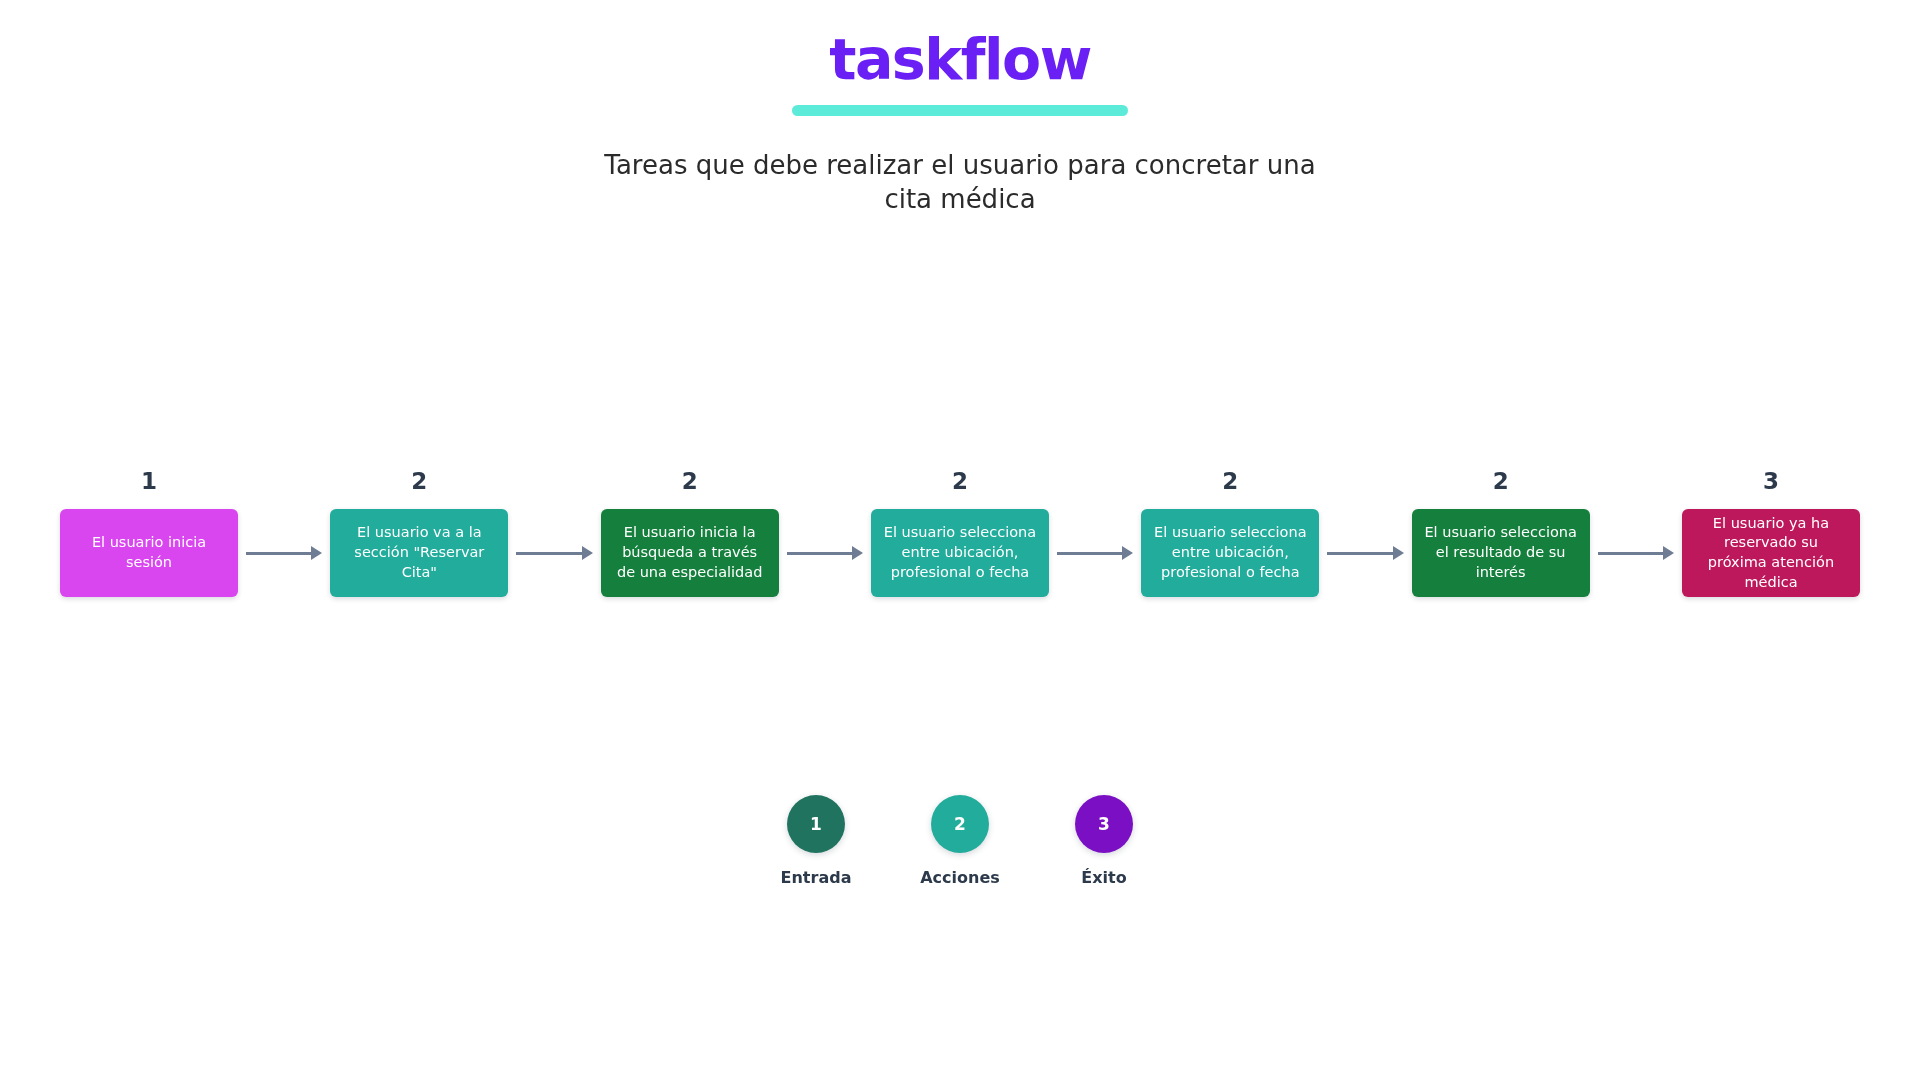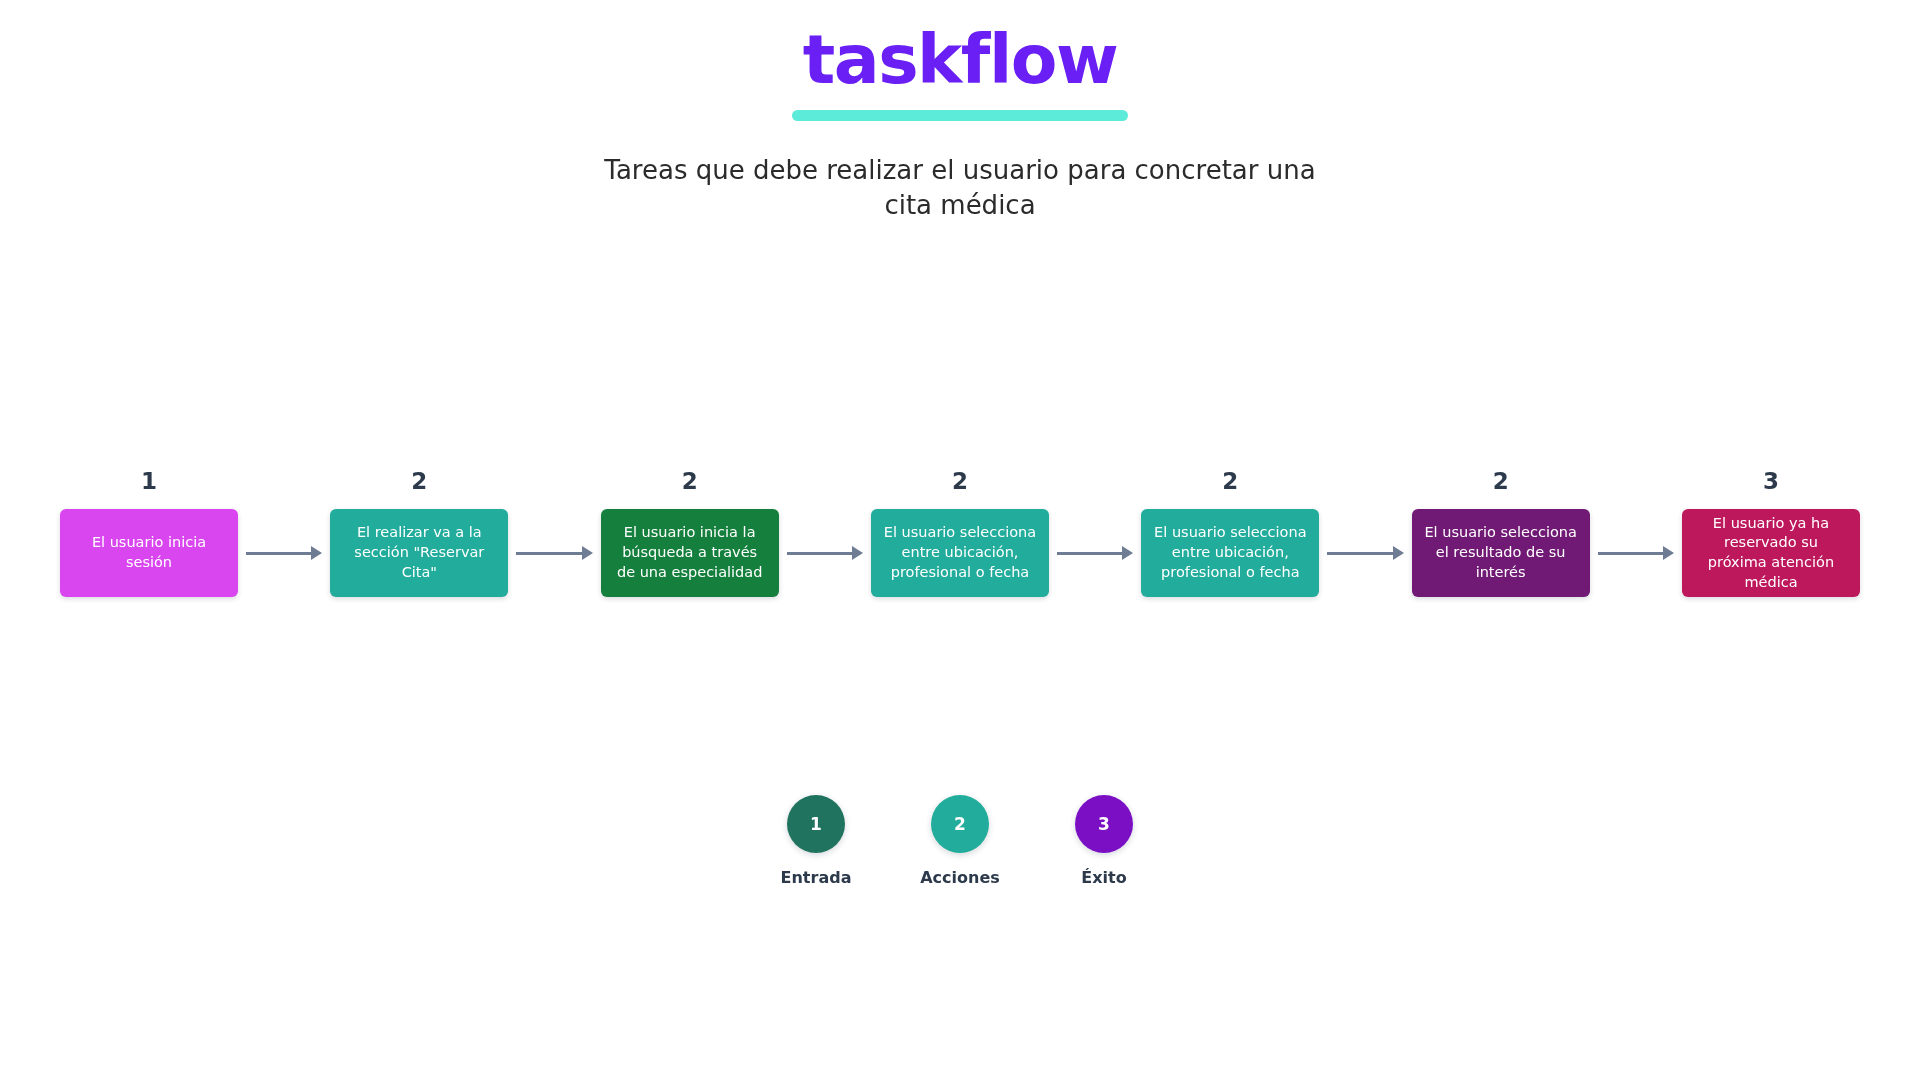--- a/index.html
+++ b/index.html
@@ -26,22 +26,22 @@
   
   .header {
     position: absolute;
     top: 0;
     left: 0;
     width: 1920px;
     text-align: center;
   }
   .brand-title {
     margin: 0;
-    padding-top: 23px;
-    font-size: 68px;
+    padding-top: 29px;
+    font-size: 57px;
     line-height: 1.08;
     font-weight: 700;
     letter-spacing: -1.5px;
     color: #6A20F5;
     font-family: "DejaVu Sans", sans-serif;
   }
   .accent-bar-wrap {
     margin-top: 14px;
     display: flex;
     justify-content: center;
@@ -189,21 +189,21 @@
         <div class="step-box" style="background: #d946ef;">El usuario inicia sesión</div>
       </div>
       <div class="connector">
         <div class="arrow">
           <div class="arrow-line"></div>
           <div class="arrow-head"></div>
         </div>
       </div>
       <div class="flow-cell">
         <div class="step-number">2</div>
-        <div class="step-box" style="background: rgb(33, 172, 156);">El realizar va a la sección "Reservar Cita"</div>
+        <div class="step-box" style="background: rgb(33, 172, 156);">El usuario va a la sección "Reservar Cita"</div>
       </div>
       <div class="connector">
         <div class="arrow">
           <div class="arrow-line"></div>
           <div class="arrow-head"></div>
         </div>
       </div>
       <div class="flow-cell">
         <div class="step-number">2</div>
         <div class="step-box" style="background: #15803d;">El usuario inicia la búsqueda a través de una especialidad</div>
@@ -229,21 +229,21 @@
         <div class="step-box" style="background: rgb(33, 172, 156);">El usuario selecciona entre ubicación, profesional o fecha</div>
       </div>
       <div class="connector">
         <div class="arrow">
           <div class="arrow-line"></div>
           <div class="arrow-head"></div>
         </div>
       </div>
       <div class="flow-cell">
         <div class="step-number">2</div>
-        <div class="step-box" style="background: #701a75;">El usuario selecciona el resultado de su interés</div>
+        <div class="step-box" style="background: #15803d;">El usuario selecciona el resultado de su interés</div>
       </div>
       <div class="connector">
         <div class="arrow">
           <div class="arrow-line"></div>
           <div class="arrow-head"></div>
         </div>
       </div>
       <div class="flow-cell">
         <div class="step-number">3</div>
         <div class="step-box" style="background: #be185d;">El usuario ya ha reservado su próxima atención médica</div>

